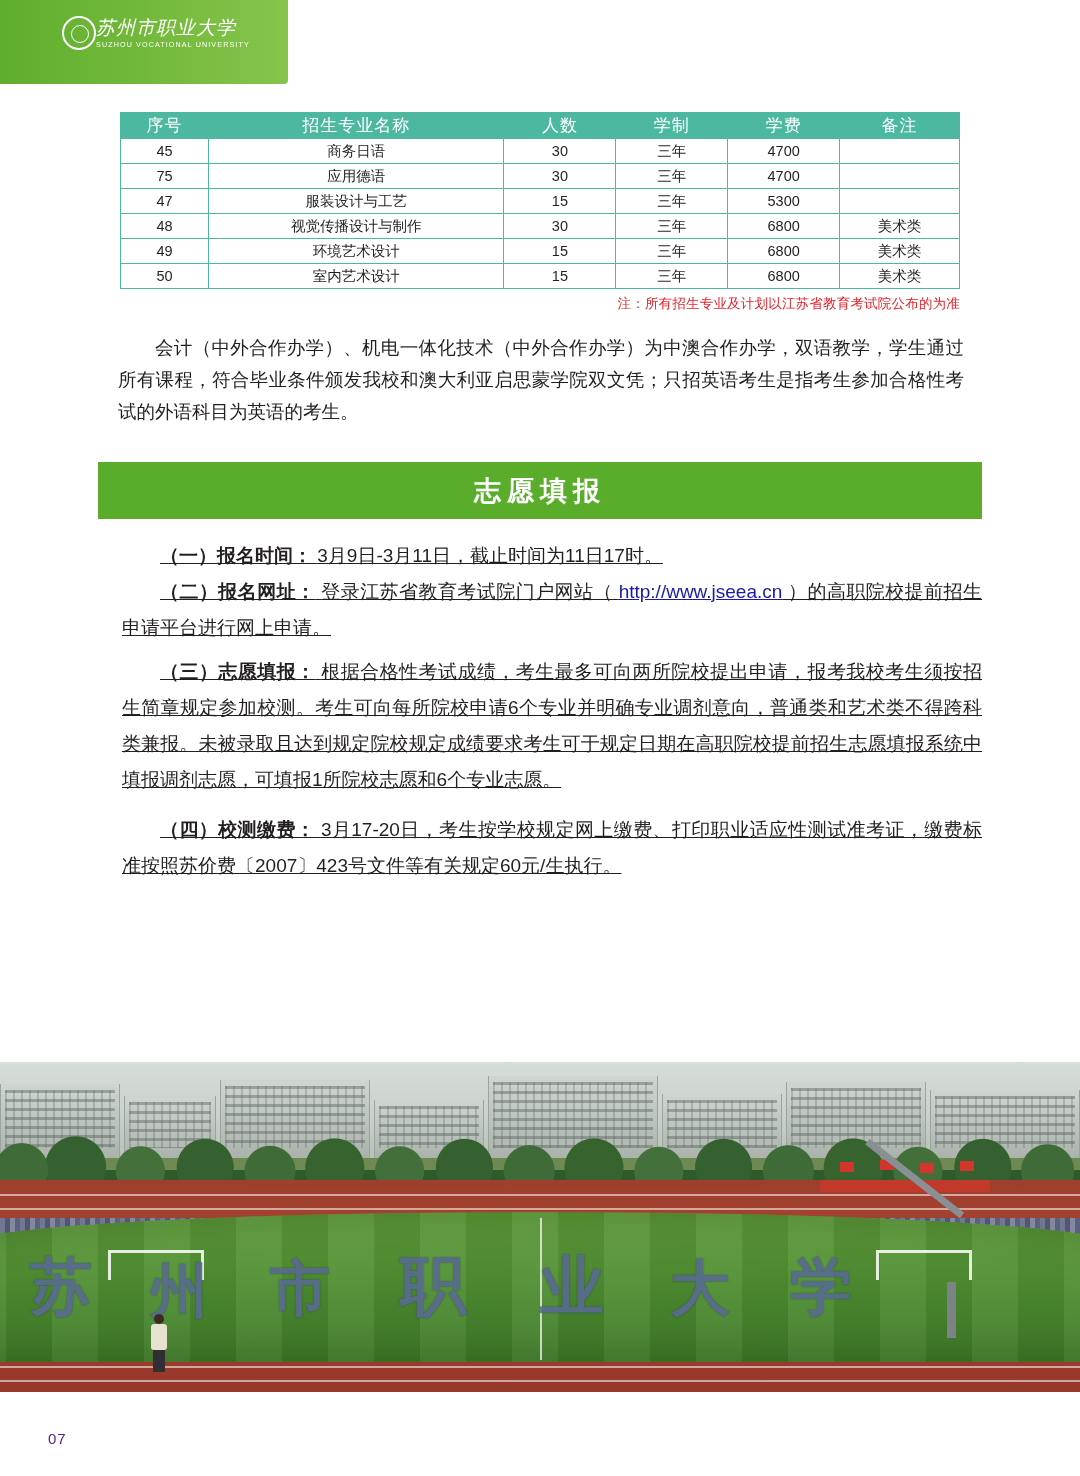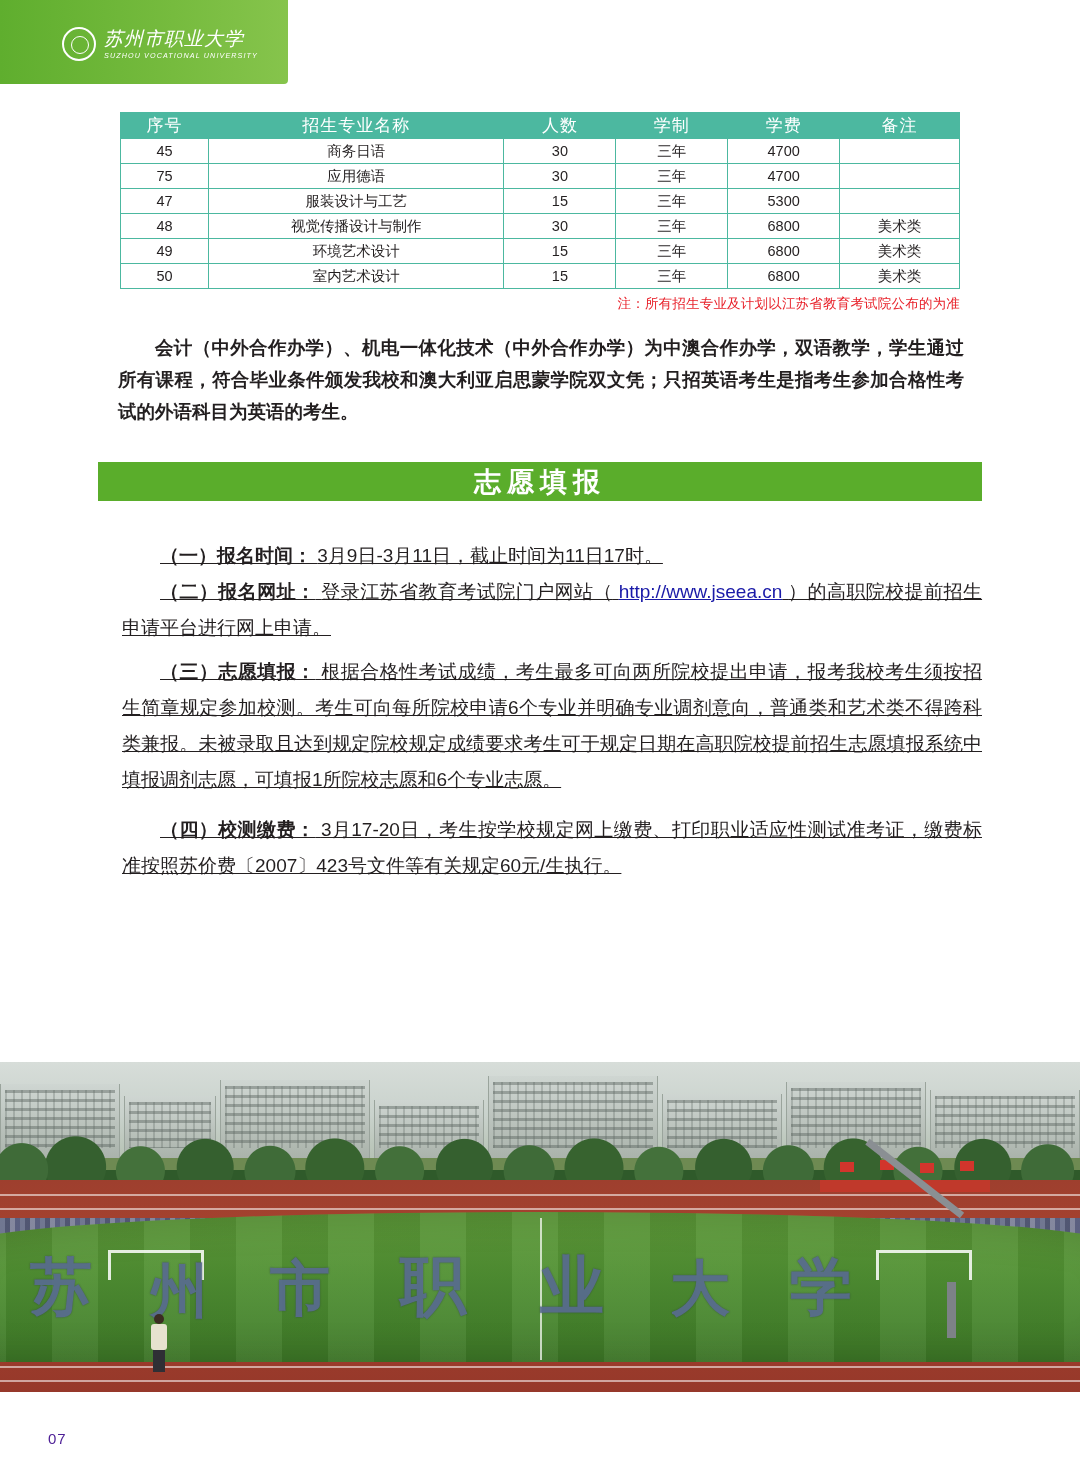--- a/index.html
+++ b/index.html
@@ -17,24 +17,23 @@
   .top-bar {
     position: absolute;
     top: 0; left: 0;
     width: 288px;
     height: 84px;
     background: linear-gradient(90deg, #5fae2e 0%, #76bb3e 60%, #86c44c 100%);
     border-bottom-right-radius: 4px;
   }
   .logo-wrap {
     position: absolute;
-    top: 27px; left: 62px;
+    top: 16px; left: 62px;
     display: flex;
     align-items: center;
-    gap: 8px;
   }
   .logo-seal {
     width: 34px; height: 34px;
     border-radius: 50%;
     border: 2px solid #ffffff;
     position: relative;
     flex: none;
   }
   .logo-seal::after {
     content: "";
@@ -50,21 +49,20 @@
     letter-spacing: 1px;
     font-family: "DejaVu Serif", serif;
     font-style: italic;
     white-space: nowrap;
   }
   .logo-en {
     font-size: 7.2px;
     letter-spacing: 1.1px;
     margin-top: 3px;
     white-space: nowrap;
-    font-style: italic;
   }
 
   
   .table-wrap {
     position: absolute;
     top: 112px;
     left: 120px;
     width: 840px;
   }
   table {
@@ -107,30 +105,29 @@
   .intro-para {
     position: absolute;
     top: 332px;
     left: 118px;
     width: 846px;
     font-size: 18.5px;
     line-height: 32px;
     color: #231f20;
     text-align: justify;
     text-indent: 2em;
-    font-weight: bold;
   }
 
   
   .section-banner {
     position: absolute;
     top: 462px;
     left: 98px;
     width: 884px;
-    height: 39px;
+    height: 57px;
     background: #5aad2b;
     display: flex;
     align-items: center;
     justify-content: center;
   }
   .section-banner span {
     color: #ffffff;
     font-size: 27px;
     font-weight: bold;
     letter-spacing: 6px;

